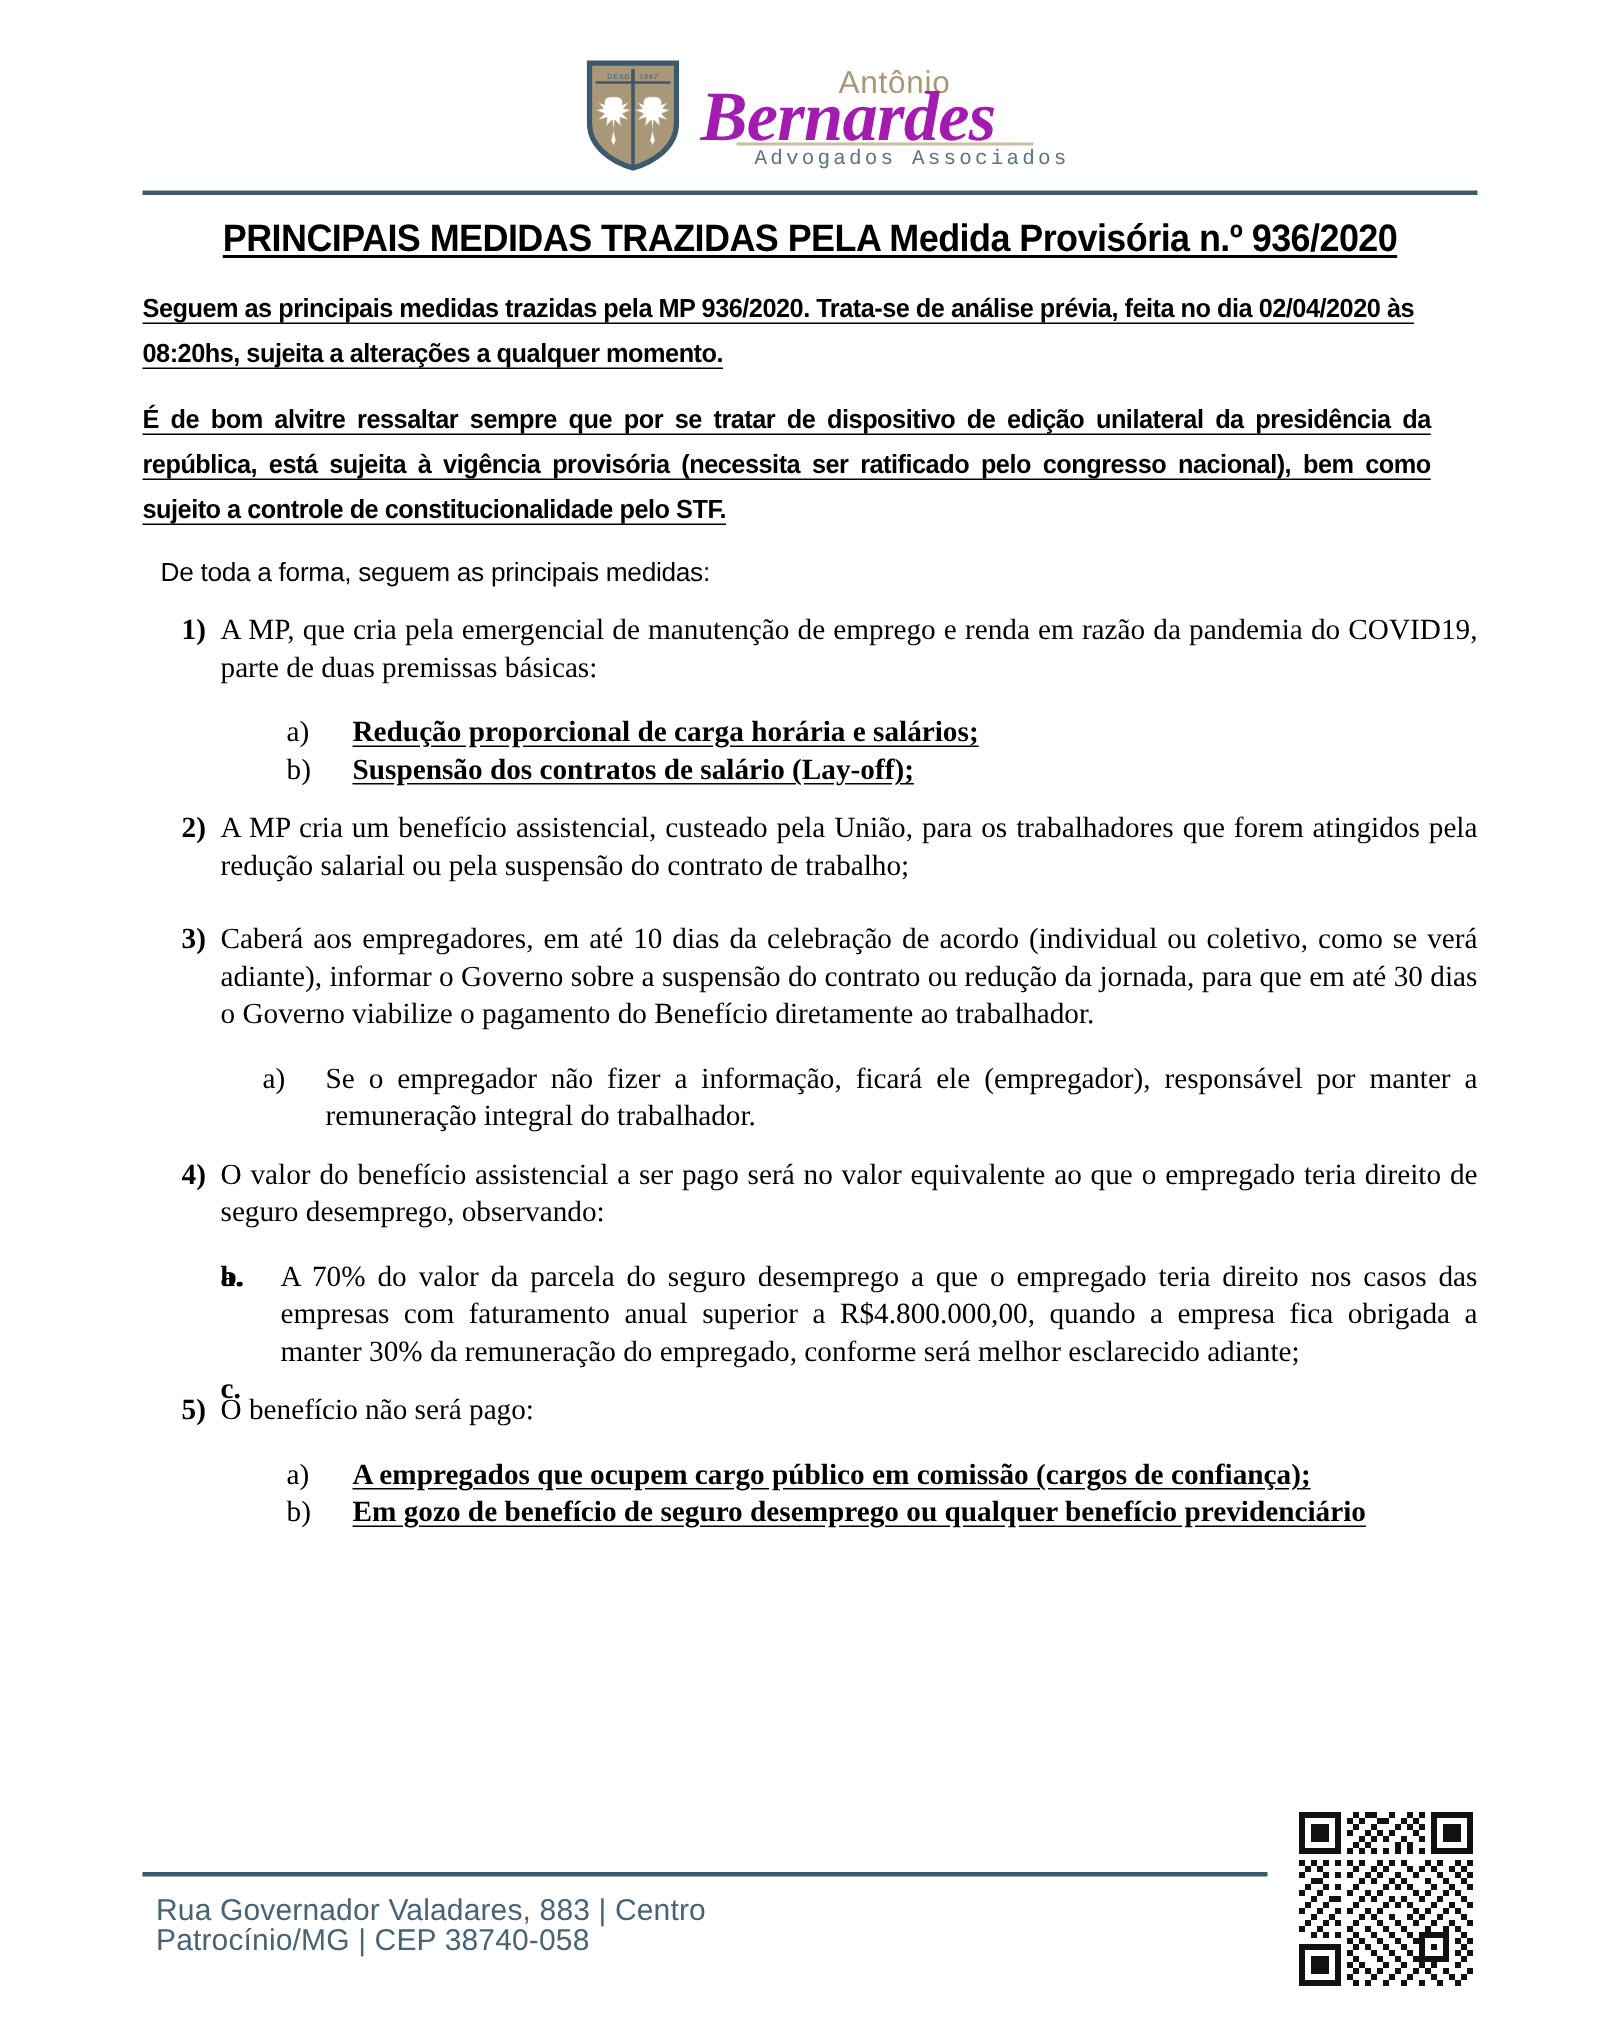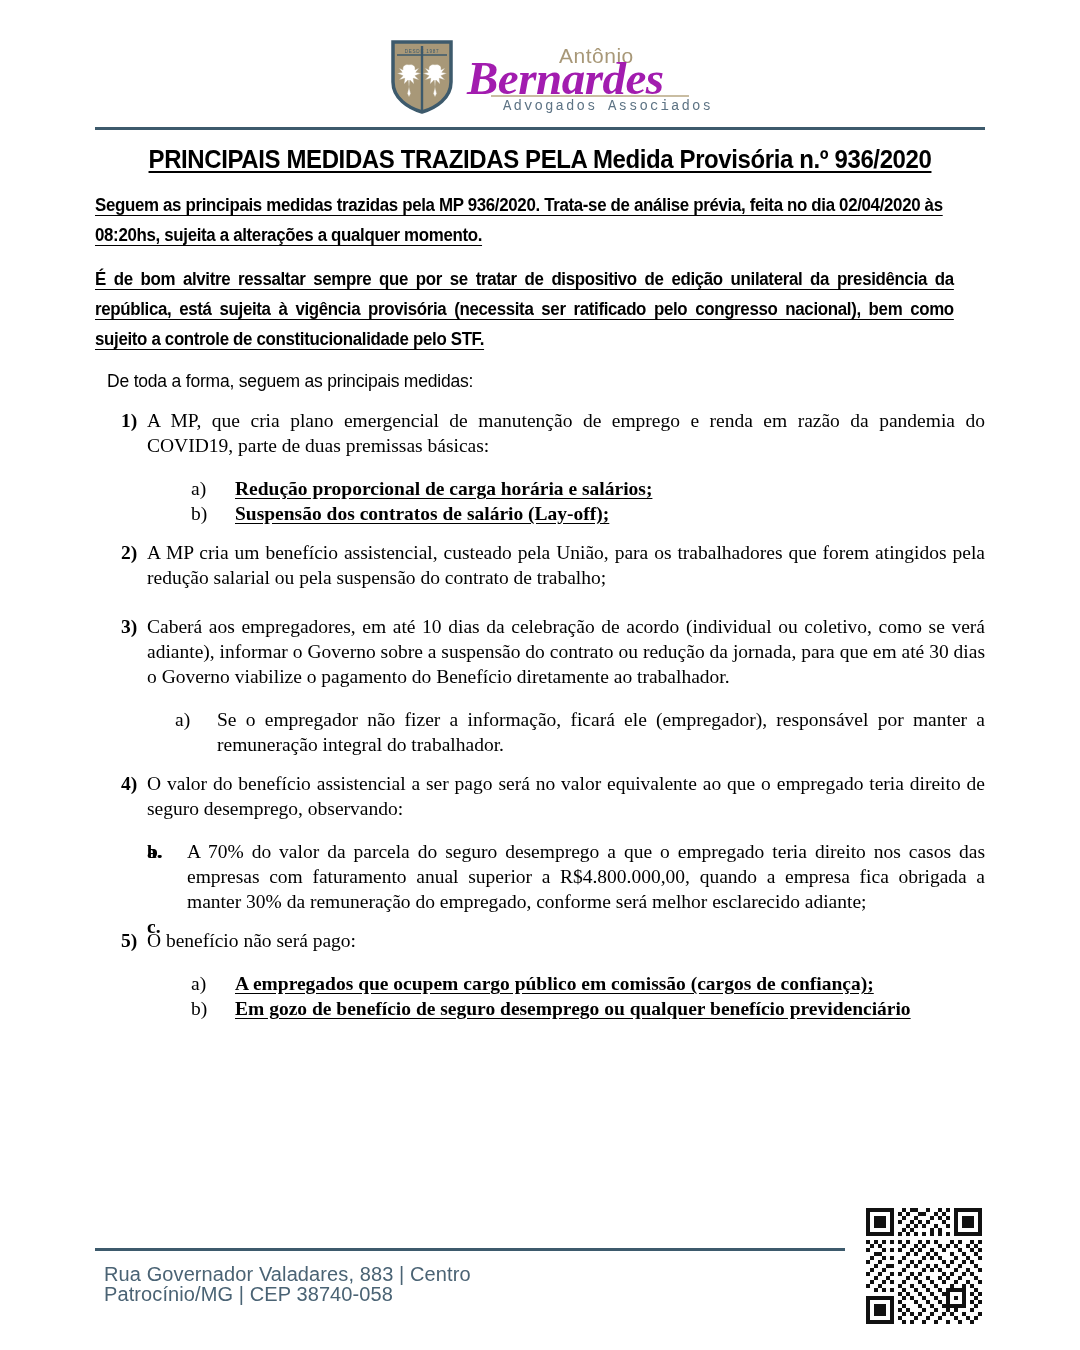--- a/index.html
+++ b/index.html
@@ -277,21 +277,21 @@
     <p class="lede">Seguem as principais medidas trazidas pela MP 936/2020. Trata-se de análise prévia, feita no dia 02/04/2020 às 08:20hs, sujeita a alterações a qualquer momento.</p>
 
     <p class="lede justify">É de bom alvitre ressaltar sempre que por se tratar de dispositivo de edição unilateral da presidência da república, está sujeita à vigência provisória (necessita ser ratificado pelo congresso nacional), bem como sujeito a controle de constitucionalidade pelo STF.</p>
 
     <p class="intro">De toda a forma, seguem as principais medidas:</p>
 
     <ol class="olist">
 
       <li class="li-num">
         <span class="marker">1)</span>
-        <span class="txt">A MP, que cria plano emergencial de manutenção de emprego e renda em razão da pandemia do COVID19, parte de duas premissas básicas:</span>
+        <span class="txt">A MP, que cria pela emergencial de manutenção de emprego e renda em razão da pandemia do COVID19, parte de duas premissas básicas:</span>
       </li>
       <ol class="sublist sub-indent-a">
         <li class="li-let">
           <span class="marker">a)</span>
           <span class="txt ul">Redução proporcional de carga horária e salários;</span>
         </li>
         <li class="li-let">
           <span class="marker">b)</span>
           <span class="txt ul">Suspensão dos contratos de salário (Lay-off);</span>
         </li>

